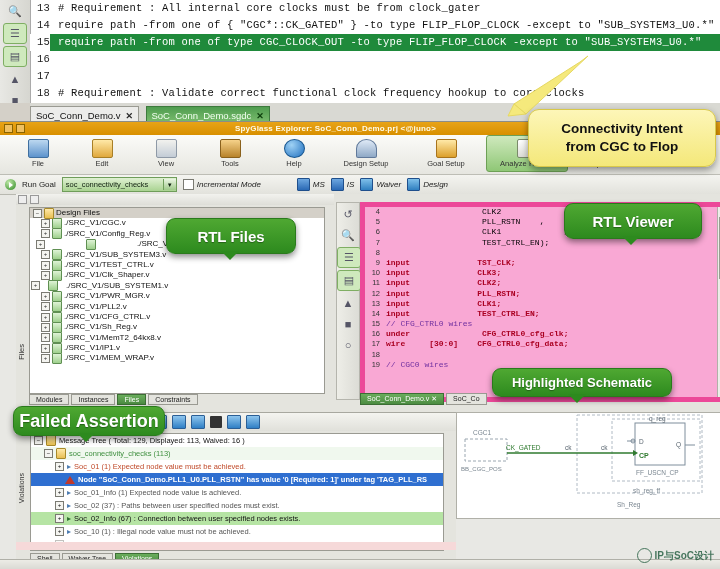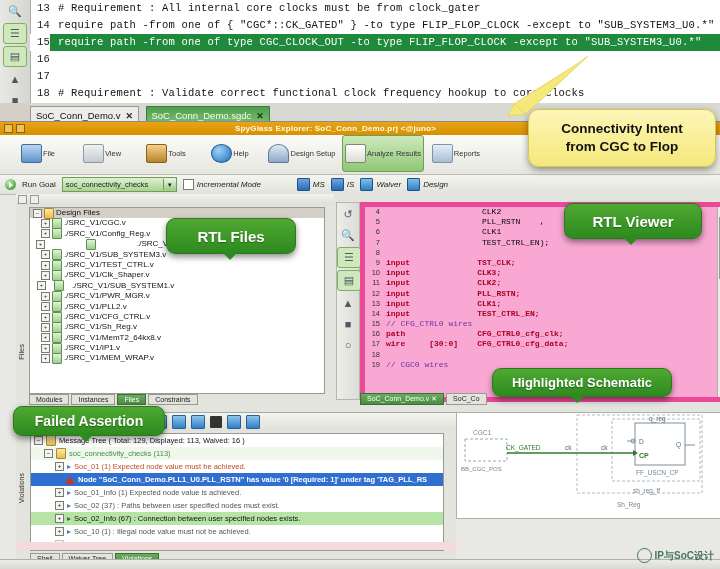--- a/index.html
+++ b/index.html
@@ -24,21 +24,21 @@
 
   
   .sg{position:absolute;left:0;top:121px;width:720px;height:448px;background:#e8e8e4;border-top:1px solid #8d8d86;}
   .sg-title{height:13px;background:linear-gradient(to bottom,#e8a317,#d89000);display:flex;align-items:center;padding:0 4px;}
   .sg-title .sqs{display:flex;gap:3px;}
   .sq{width:7px;height:7px;border:1px solid #8a6400;background:#f0c060;font-size:5px;}
   .sg-title .t{flex:1;text-align:center;color:#fffbe8;font-size:8px;font-weight:bold;letter-spacing:.2px;margin-right:70px;}
 
   
   .sg-toolbar{height:39px;background:linear-gradient(to bottom,#fbfbf8,#e6e6e0);border-bottom:1px solid #bdbdb5;display:flex;align-items:flex-start;padding-left:6px;}
-  .tbtn{width:64px;height:37px;display:flex;flex-direction:row;align-items:center;justify-content:center;gap:1px;}
+  .tbtn{width:64px;height:37px;display:flex;flex-direction:column;align-items:center;justify-content:center;gap:1px;}
   .tbtn.wide{width:80px;}
   .tbtn.sel{background:linear-gradient(to bottom,#cfe9bd,#8fc776);border:1px solid #6da055;border-radius:3px;height:35px;}
   .tico{width:19px;height:17px;border-radius:2px;}
   .tlab{font-size:7.5px;color:#333;white-space:nowrap;}
 
   
   .runbar{height:19px;background:linear-gradient(to bottom,#f4f4f0,#e2e2dc);border-bottom:1px solid #b8b8b0;display:flex;align-items:center;gap:6px;padding-left:5px;font-size:8px;color:#222;}
   .playc{width:11px;height:11px;border-radius:50%;background:radial-gradient(circle at 35% 30%,#bfe8a8,#2f8a24);display:flex;align-items:center;justify-content:center;}
   .playc:after{content:"";border-left:4px solid #fff;border-top:3px solid transparent;border-bottom:3px solid transparent;margin-left:1px;}
   .gsel{width:110px;height:13px;background:linear-gradient(to bottom,#dff0d2,#a9d391);border:1px solid #6f9d5a;display:flex;align-items:center;font-size:7.5px;color:#102010;padding-left:3px;}
@@ -149,34 +149,42 @@
       </div>
       <div class="t">SpyGlass Explorer: SoC_Conn_Demo.prj &lt;@juno&gt;</div>
     </div>
 
     <div class="sg-toolbar">
       <div class="tbtn">
         <div class="tico" style="background:linear-gradient(to bottom,#bcd8f0,#5d93cc);border:1px solid #3f6f9f;"></div>
         <div class="tlab">File</div>
       </div>
       <div class="tbtn">
+        <div class="tico" style="background:linear-gradient(to bottom,#ffe9a8,#e0a83c);border:1px solid #a87f26;"></div>
+        <div class="tlab">Edit</div>
+      </div>
+      <div class="tbtn">
         <div class="tico" style="background:linear-gradient(to bottom,#f2f2ee,#c3ccd6);border:1px solid #8e99a6;"></div>
         <div class="tlab">View</div>
       </div>
       <div class="tbtn">
         <div class="tico" style="background:linear-gradient(to bottom,#f6d28a,#b8832a);border:1px solid #8a611c;"></div>
         <div class="tlab">Tools</div>
       </div>
       <div class="tbtn">
         <div class="tico" style="border-radius:50%;background:radial-gradient(circle at 35% 30%,#9fd2f5,#1f6fbf);border:1px solid #15558f;"></div>
         <div class="tlab">Help</div>
       </div>
       <div class="tbtn wide">
         <div class="tico" style="background:linear-gradient(to bottom,#dfeaf7,#8fa9c6);border:1px solid #60799a;border-radius:50% 50% 10% 10%;"></div>
         <div class="tlab">Design Setup</div>
+      </div>
+      <div class="tbtn wide">
+        <div class="tico" style="background:linear-gradient(to bottom,#ffe9a8,#dca02c);border:1px solid #a8741c;"></div>
+        <div class="tlab">Goal Setup</div>
       </div>
       <div class="tbtn wide sel">
         <div class="tico" style="background:linear-gradient(to bottom,#ffffff,#dcdcd6);border:1px solid #7a8a6a;"></div>
         <div class="tlab">Analyze Results</div>
       </div>
       <div class="tbtn">
         <div class="tico" style="background:linear-gradient(to bottom,#e6eef7,#a8bed4);border:1px solid #7b93ab;"></div>
         <div class="tlab">Reports</div>
       </div>
     </div>
@@ -252,21 +260,21 @@
           <div class="trow" style="padding-left:11px;">
               <span class="plus">+</span>
               <span class="fico"></span>
               <span>./SRC_V1/TEST_CTRL.v</span>
             </div>
           <div class="trow" style="padding-left:11px;">
               <span class="plus">+</span>
               <span class="fico"></span>
               <span>./SRC_V1/Clk_Shaper.v</span>
             </div>
-          <div class="trow" style="padding-left:7px;gap:8px;">
+          <div class="trow" style="padding-left:1px;gap:8px;">
               <span class="plus">+</span>
               <span class="fico"></span>
               <span>./SRC_V1/SUB_SYSTEM1.v</span>
             </div>
           <div class="trow" style="padding-left:11px;">
               <span class="plus">+</span>
               <span class="fico"></span>
               <span>./SRC_V1/PWR_MGR.v</span>
             </div>
           <div class="trow" style="padding-left:11px;">
@@ -324,21 +332,21 @@
           <div class="rl"><span class="n">6</span><span>                    CLK1             ,</span></div>
           <div class="rl"><span class="n">7</span><span>                    TEST_CTRL_EN);</span></div>
           <div class="rl"><span class="n">8</span><span></span></div>
           <div class="rl"><span class="n">9</span><span class="kr">input              TST_CLK;</span></div>
           <div class="rl"><span class="n">10</span><span class="kr">input              CLK3;</span></div>
           <div class="rl"><span class="n">11</span><span class="kr">input              CLK2;</span></div>
           <div class="rl"><span class="n">12</span><span class="kr">input              PLL_RSTN;</span></div>
           <div class="rl"><span class="n">13</span><span class="kr">input              CLK1;</span></div>
           <div class="rl"><span class="n">14</span><span class="kr">input              TEST_CTRL_EN;</span></div>
           <div class="rl"><span class="n">15</span><span class="kc">// CFG_CTRL0 wires</span></div>
-          <div class="rl"><span class="n">16</span><span class="kr">path               CFG_CTRL0_cfg_clk;</span></div>
+          <div class="rl"><span class="n">16</span><span class="kr">under               CFG_CTRL0_cfg_clk;</span></div>
           <div class="rl"><span class="n">17</span><span class="kr">wire     [30:0]    CFG_CTRL0_cfg_data;</span></div>
           <div class="rl"><span class="n">18</span><span></span></div>
           <div class="rl"><span class="n">19</span><span class="kc">// CGC0 wires</span></div>
           <div class="vbar">
               <div class="vthumb"></div>
             </div>
         </div>
         <div class="rv-tabs">
           <span class="ttab sel"><span>SoC_Conn_Demo.v</span> <span>✕</span></span>
           <span class="ttab">SoC_Co</span>
@@ -447,21 +455,21 @@
   </div>
 
   <div class="callout" style="left:564px;top:203px;width:136px;height:34px;font-size:15px;">
     <span>RTL Viewer</span>
   </div>
 
   <div class="callout" style="left:492px;top:368px;width:178px;height:27px;font-size:13px;">
     <span>Highlighted Schematic</span>
   </div>
 
-  <div class="callout" style="left:13px;top:406px;width:150px;height:28px;font-size:14px;">
+  <div class="callout" style="left:13px;top:406px;width:150px;height:28px;font-size:18px;">
     <span>Failed Assertion</span>
   </div>
 
   <svg class="arrow-yellow" style="left:430px;top:52px;" width="160" height="70">
     <polygon points="150,10 158,4 96,62 84,52" fill="#f5e97c" stroke="#e6d861" stroke-width="1"></polygon>
     <polygon points="84,52 96,62 78,64" fill="#f5e97c" stroke="#e6d861" stroke-width="1"></polygon>
   </svg>
 
   <div class="co-yellow" style="left:528px;top:109px;width:186px;height:56px;font-size:13.5px;flex-direction:column;">
     <span>Connectivity Intent</span>

